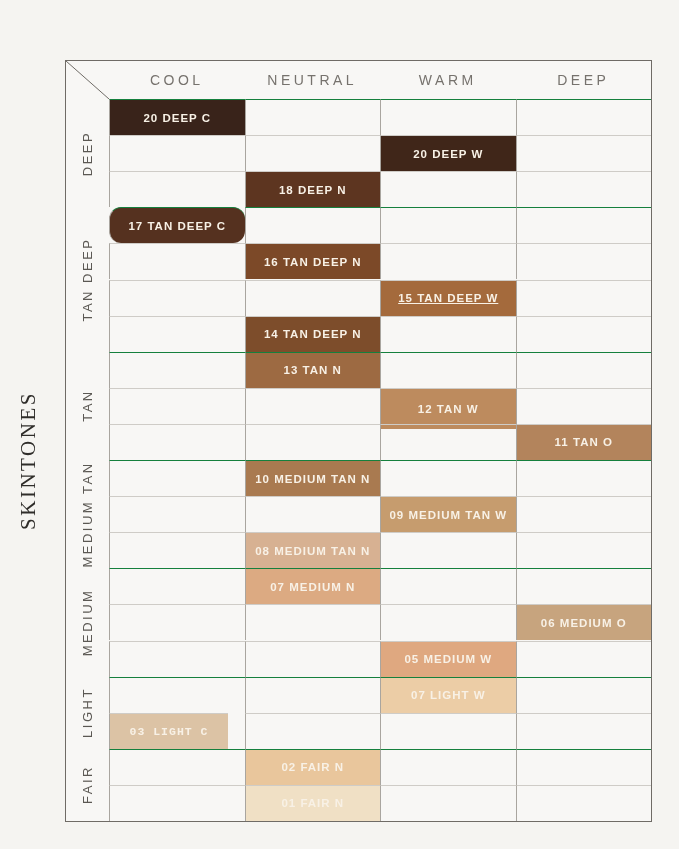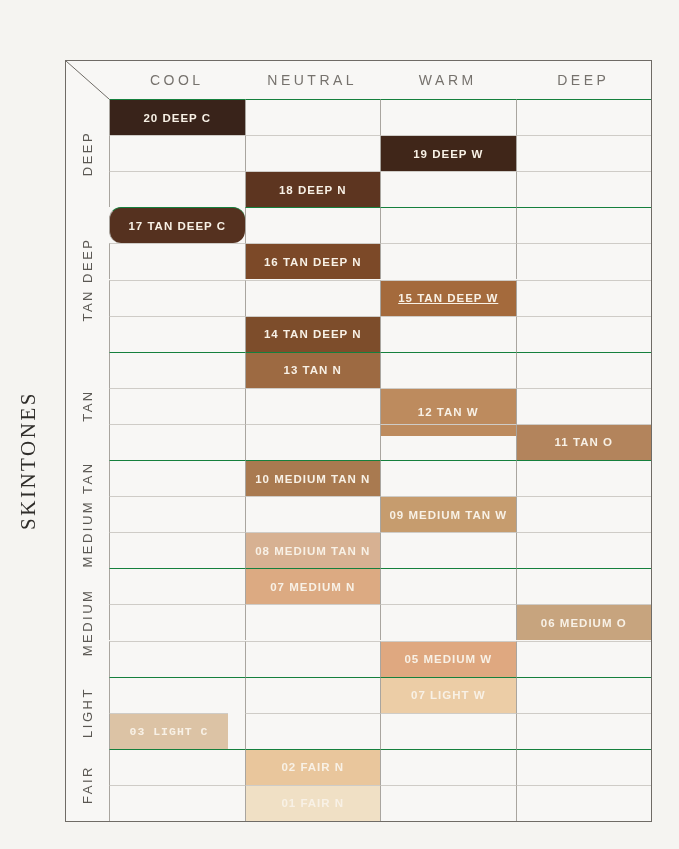--- a/index.html
+++ b/index.html
@@ -109,21 +109,21 @@
     <div id="grid">
         <div class="shade-cell row-group" style="left: 43px; top: 38px; width: 135.5px; height: 36.1px; background: rgb(57, 35, 26);">
           <span class="swatch-label" style="color: rgb(248, 241, 230);">20 DEEP C</span>
         </div>
         <div class="shade-cell row-group" style="left: 178.5px; top: 38px; width: 135.5px; height: 36.1px;"></div>
         <div class="shade-cell row-group" style="left: 314px; top: 38px; width: 135.5px; height: 36.1px;"></div>
         <div class="shade-cell row-group" style="left: 449.5px; top: 38px; width: 135.5px; height: 36.1px;"></div>
         <div class="shade-cell row-light" style="left: 43px; top: 74.1px; width: 135.5px; height: 36.1px;"></div>
         <div class="shade-cell row-light" style="left: 178.5px; top: 74.1px; width: 135.5px; height: 36.1px;"></div>
         <div class="shade-cell row-light" style="left: 314px; top: 74.1px; width: 135.5px; height: 36.1px; background: rgb(64, 38, 25);">
-          <span class="swatch-label" style="color: rgb(248, 241, 230);">19 DEEP W</span>
+          <span class="swatch-label" style="color: rgb(248, 241, 230);">20 DEEP W</span>
         </div>
         <div class="shade-cell row-light" style="left: 449.5px; top: 74.1px; width: 135.5px; height: 36.1px;"></div>
         <div class="shade-cell row-light" style="left: 43px; top: 110.2px; width: 135.5px; height: 36.1px;"></div>
         <div class="shade-cell row-light" style="left: 178.5px; top: 110.2px; width: 135.5px; height: 36.1px; background: rgb(93, 53, 32);">
           <span class="swatch-label" style="color: rgb(248, 241, 230);">18 DEEP N</span>
         </div>
         <div class="shade-cell row-light" style="left: 314px; top: 110.2px; width: 135.5px; height: 36.1px;"></div>
         <div class="shade-cell row-light" style="left: 449.5px; top: 110.2px; width: 135.5px; height: 36.1px;"></div>
         <div class="shade-cell row-group" style="left: 43px; top: 146.3px; width: 135.5px; height: 36.1px; background: rgb(85, 49, 31); border-radius: 12px;">
           <span class="swatch-label" style="color: rgb(248, 241, 230);">17 TAN DEEP C</span>
@@ -150,21 +150,21 @@
         <div class="shade-cell row-light" style="left: 314px; top: 254.6px; width: 135.5px; height: 36.1px;"></div>
         <div class="shade-cell row-light" style="left: 449.5px; top: 254.6px; width: 135.5px; height: 36.1px;"></div>
         <div class="shade-cell row-group" style="left: 43px; top: 290.7px; width: 135.5px; height: 36.1px;"></div>
         <div class="shade-cell row-group" style="left: 178.5px; top: 290.7px; width: 135.5px; height: 36.1px; background: rgb(157, 106, 66);">
           <span class="swatch-label" style="color: rgb(248, 241, 230);">13 TAN N</span>
         </div>
         <div class="shade-cell row-group" style="left: 314px; top: 290.7px; width: 135.5px; height: 36.1px;"></div>
         <div class="shade-cell row-group" style="left: 449.5px; top: 290.7px; width: 135.5px; height: 36.1px;"></div>
         <div class="shade-cell row-light" style="left: 43px; top: 326.8px; width: 135.5px; height: 36.1px;"></div>
         <div class="shade-cell row-light" style="left: 178.5px; top: 326.8px; width: 135.5px; height: 36.1px;"></div>
-        <div class="shade-cell row-light" style="left: 314px; top: 326.8px; width: 135.5px; height: 48px; background: rgb(189, 139, 94);">
+        <div class="shade-cell row-light" style="left: 314px; top: 326.8px; width: 135.5px; height: 41px; background: rgb(189, 139, 94);">
           <span class="swatch-label" style="color: rgb(248, 241, 230);">12 TAN W</span>
         </div>
         <div class="shade-cell row-light" style="left: 449.5px; top: 326.8px; width: 135.5px; height: 36.1px;"></div>
         <div class="shade-cell row-light" style="left: 43px; top: 362.9px; width: 135.5px; height: 36.1px;"></div>
         <div class="shade-cell row-light" style="left: 178.5px; top: 362.9px; width: 135.5px; height: 36.1px;"></div>
         <div class="shade-cell row-light" style="left: 314px; top: 362.9px; width: 135.5px; height: 36.1px;"></div>
         <div class="shade-cell row-light" style="left: 449.5px; top: 362.9px; width: 135.5px; height: 36.1px; background: rgb(179, 132, 92);">
           <span class="swatch-label" style="color: rgb(248, 241, 230);">11 TAN O</span>
         </div>
         <div class="shade-cell row-group" style="left: 43px; top: 399px; width: 135.5px; height: 36.1px;"></div>

